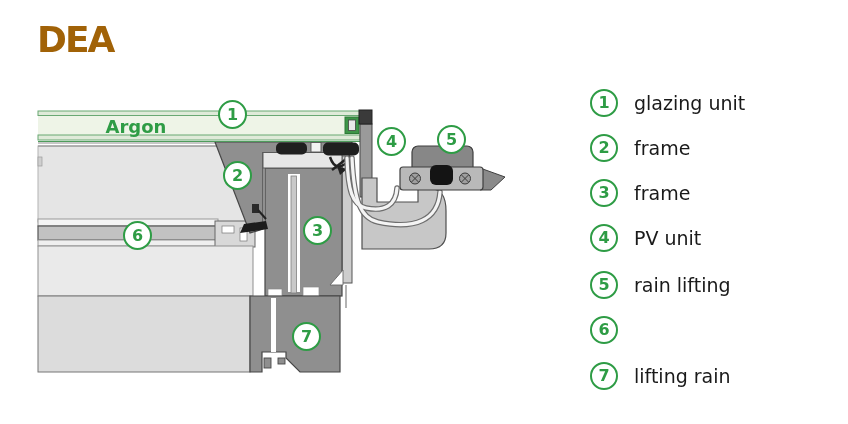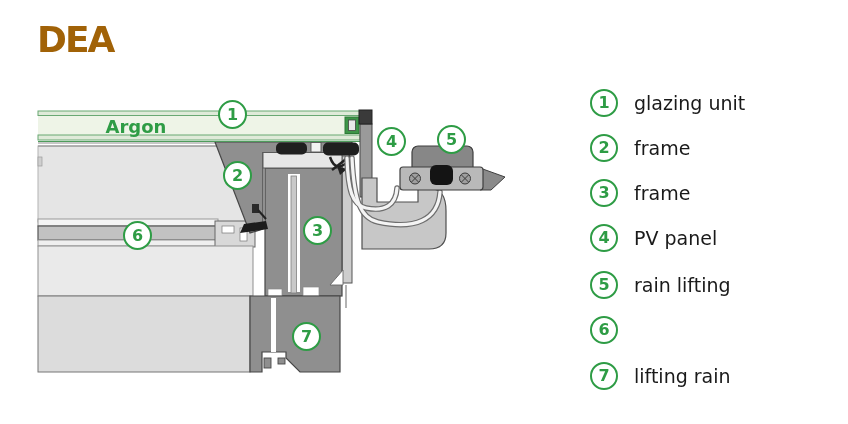--- a/index.html
+++ b/index.html
@@ -179,21 +179,21 @@
     <div class="legend-row" style="top:179px">
       <span class="legend-badge">
           <span>3</span>
         </span>
       <span class="legend-label">frame</span>
     </div>
     <div class="legend-row" style="top:224px">
       <span class="legend-badge">
           <span>4</span>
         </span>
-      <span class="legend-label">PV panel</span>
+      <span class="legend-label">PV unit</span>
     </div>
     <div class="legend-row" style="top:271px">
       <span class="legend-badge">
           <span>5</span>
         </span>
       <span class="legend-label">rain lifting</span>
     </div>
     <div class="legend-row" style="top:316px">
       <span class="legend-badge">
           <span>6</span>

